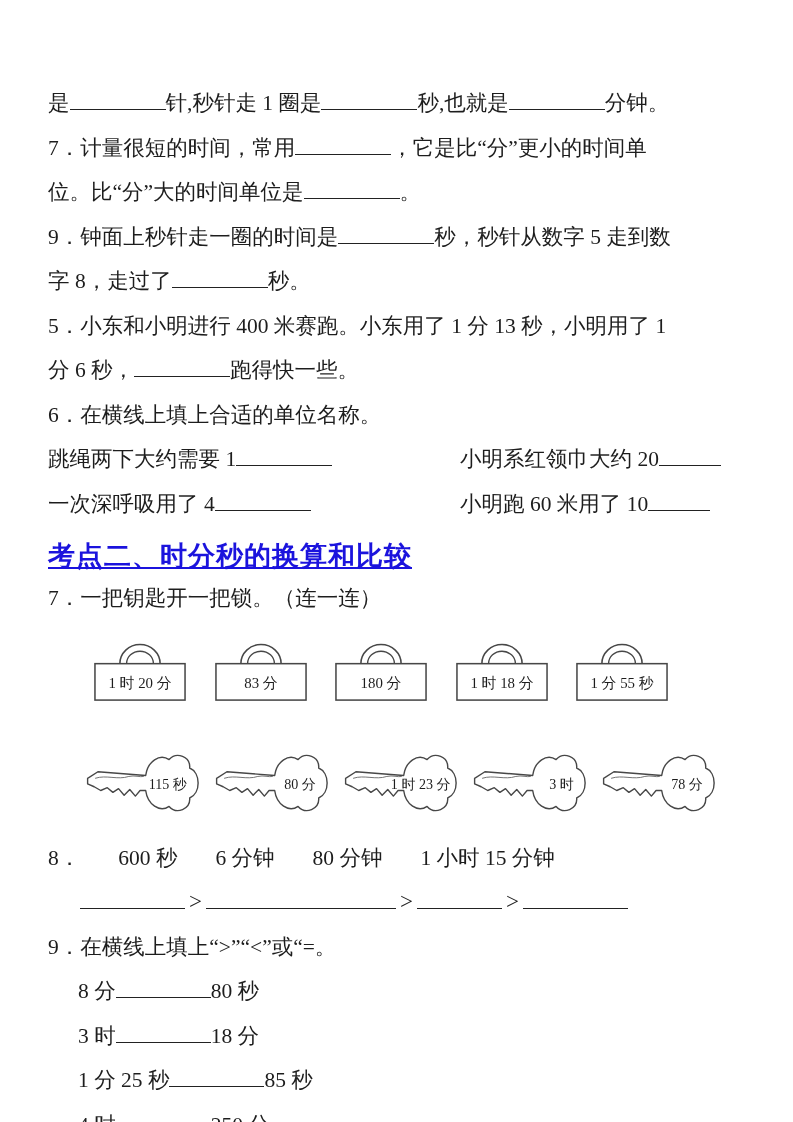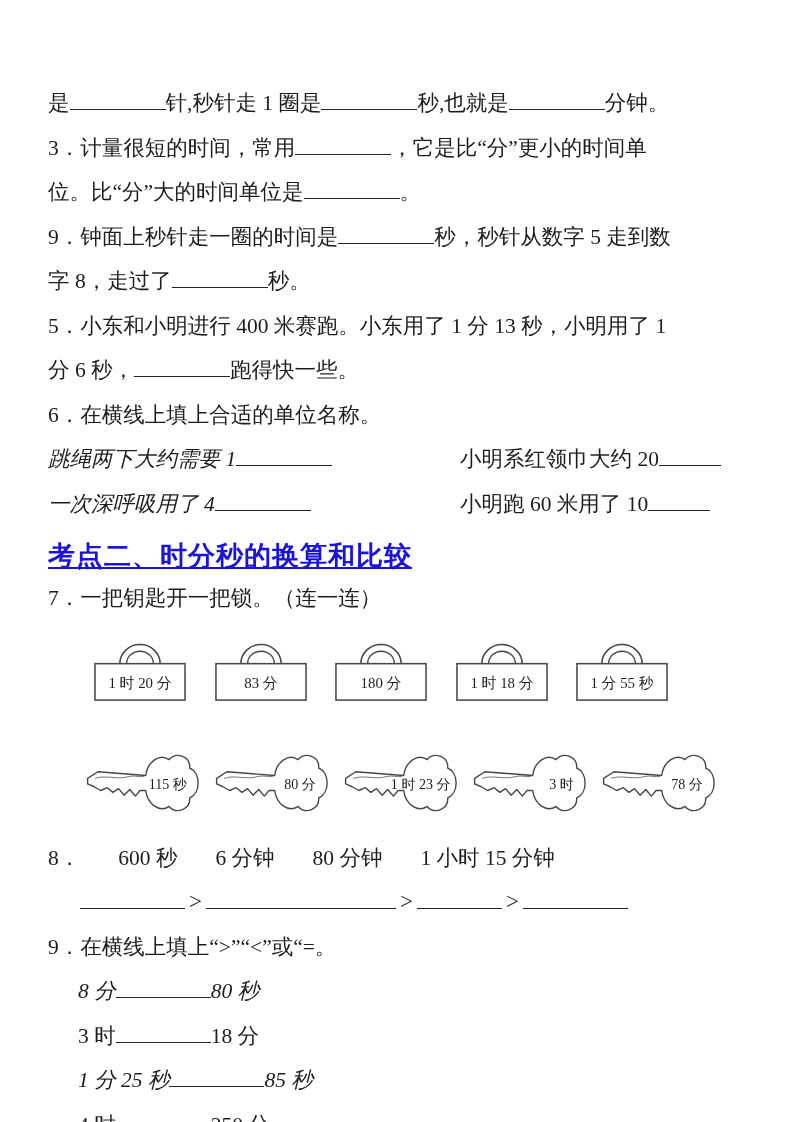--- a/index.html
+++ b/index.html
@@ -20,21 +20,21 @@
     border-bottom:1.6px solid #222;
     height:1px;
   }
   .w96 { width:96px; }
   .w95 { width:95px; }
   .w62 { width:62px; }
   .w105 { width:105px; }
   .w190 { width:190px; }
   .w85 { width:85px; }
   .two-col { display:flex; line-height:44.5px; white-space:nowrap; }
-  .col-l { width:412px; flex:none;font-style:italic; }
+  .col-l { width:412px; flex:none; }
   .col-r { flex:1; }
   .indent { padding-left:30px;flex-direction:column; }
   .indent .col-l { width:382px; }
   .section-heading {
     font-family:"Liberation Sans","DejaVu Sans",sans-serif;
     font-weight:700;
     font-size:27px;
     line-height:40px;
     margin:10px 0 0 0;
     letter-spacing:1px;
@@ -56,21 +56,21 @@
   .cmp-line { padding-left:32px; }
   svg text { font-family:"Liberation Serif","DejaVu Serif",serif; fill:#1d1d1d; }
 </style>
 </head>
 <body>
 
 <div class="page">
 
   <p class="ln"><span>是</span><span class="blank w96"></span><span>针,秒针走 1 圈是</span><span class="blank w96"></span><span>秒,也就是</span><span class="blank w96"></span><span>分钟。</span></p>
 
-  <p class="ln"><span>3．计量很短的时间，常用</span><span class="blank w96"></span><span>，它是比“分”更小的时间单</span></p>
+  <p class="ln"><span>7．计量很短的时间，常用</span><span class="blank w96"></span><span>，它是比“分”更小的时间单</span></p>
   <p class="ln"><span>位。比“分”大的时间单位是</span><span class="blank w96"></span><span>。</span></p>
 
   <p class="ln"><span>9．钟面上秒针走一圈的时间是</span><span class="blank w96"></span><span>秒，秒针从数字 5 走到数</span></p>
   <p class="ln"><span>字 8，走过了</span><span class="blank w96"></span><span>秒。</span></p>
 
   <p class="ln"><span>5．小东和小明进行 400 米赛跑。小东用了 1 分 13 秒，小明用了 1</span></p>
   <p class="ln"><span>分 6 秒，</span><span class="blank w96"></span><span>跑得快一些。</span></p>
 
   <p class="ln"><span>6．在横线上填上合适的单位名称。</span></p>
 

